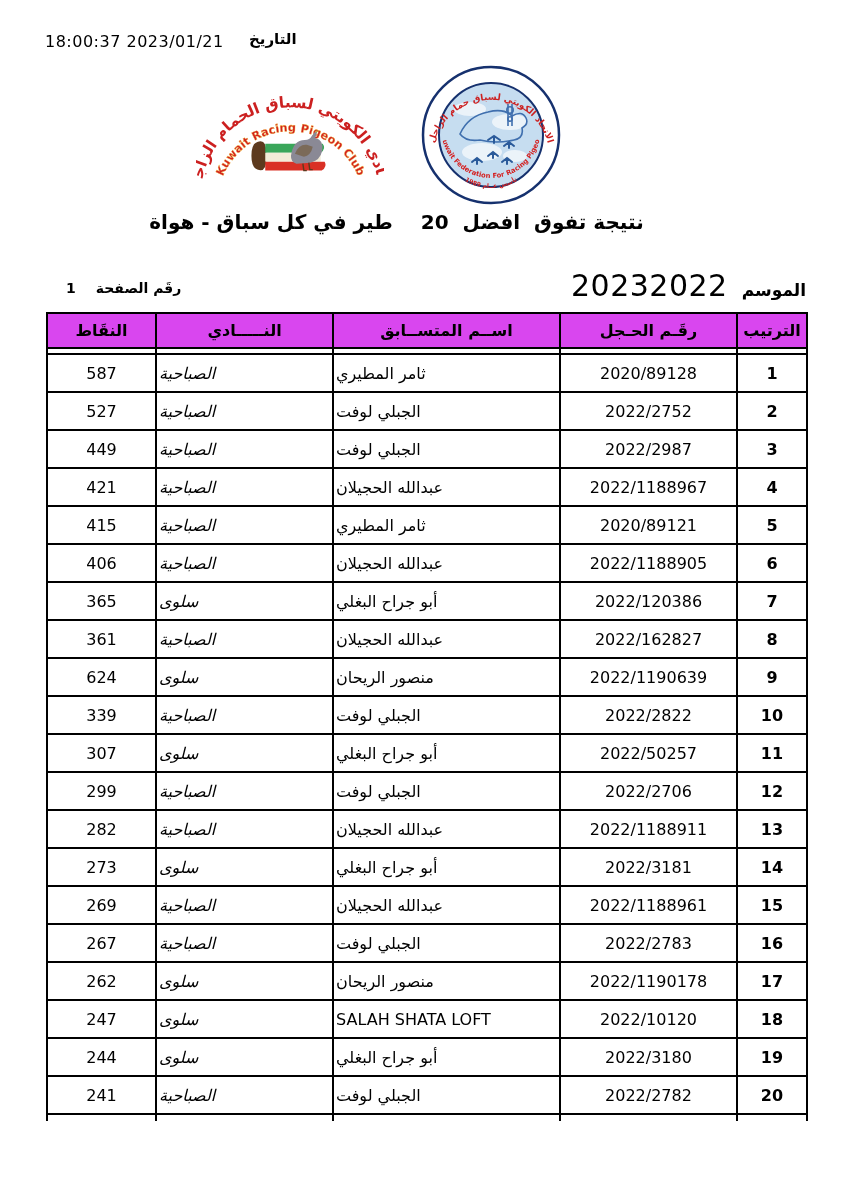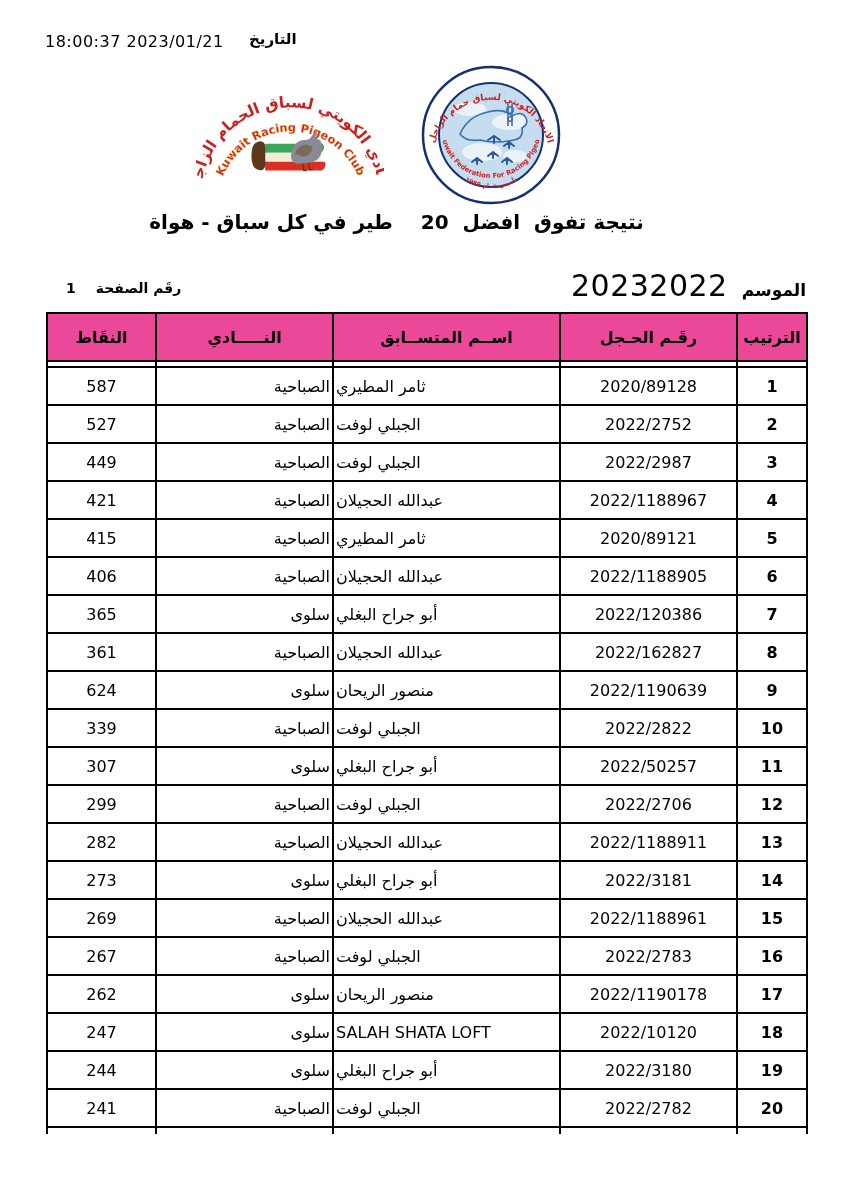--- a/index.html
+++ b/index.html
@@ -36,28 +36,28 @@
     font-size:14px; font-weight:bold;
   }
 
   
   table.results {
     position:absolute; left:46px; top:312px; width:760px;
     border-collapse:collapse; direction:rtl; table-layout:fixed;
   }
   table.results th, table.results td { border:2px solid #000; padding:0 2px; overflow:hidden; }
   table.results th {
-    background:#ec4899; font-size:16px; font-weight:bold; height:48px; text-align:center;
+    background:#d946ef; font-size:16px; font-weight:bold; height:35px; text-align:center;
   }
   tr.spacer td { height:6px; background:#fff; padding:0; }
   tr.datarow td { height:38px; font-size:16px; background:#fff; }
   td.rank   { text-align:center; font-weight:bold; font-size:17px; }
   td.ring   { text-align:center; direction:ltr; font-size:16px;border-radius:7px; }
   td.name   { text-align:left; padding-left:4px; padding-right:1px; font-size:15px;margin-top:24px; }
-  td.club   { text-align:right; font-size:15px; }
+  td.club   { text-align:left; font-size:15px;font-style:italic; }
   td.points { text-align:center; font-size:17px; }
   tr.stub td { height:7px; border-bottom:none; background:#fff; padding:0; }
 </style>
 </head>
 <body>
 
 <span class="abs date-label">التاريخ</span>
 <span class="abs date-value">18:00:37 2023/01/21</span>
 
 <svg class="abs club-logo" viewBox="0 0 190 122" aria-hidden="true">

